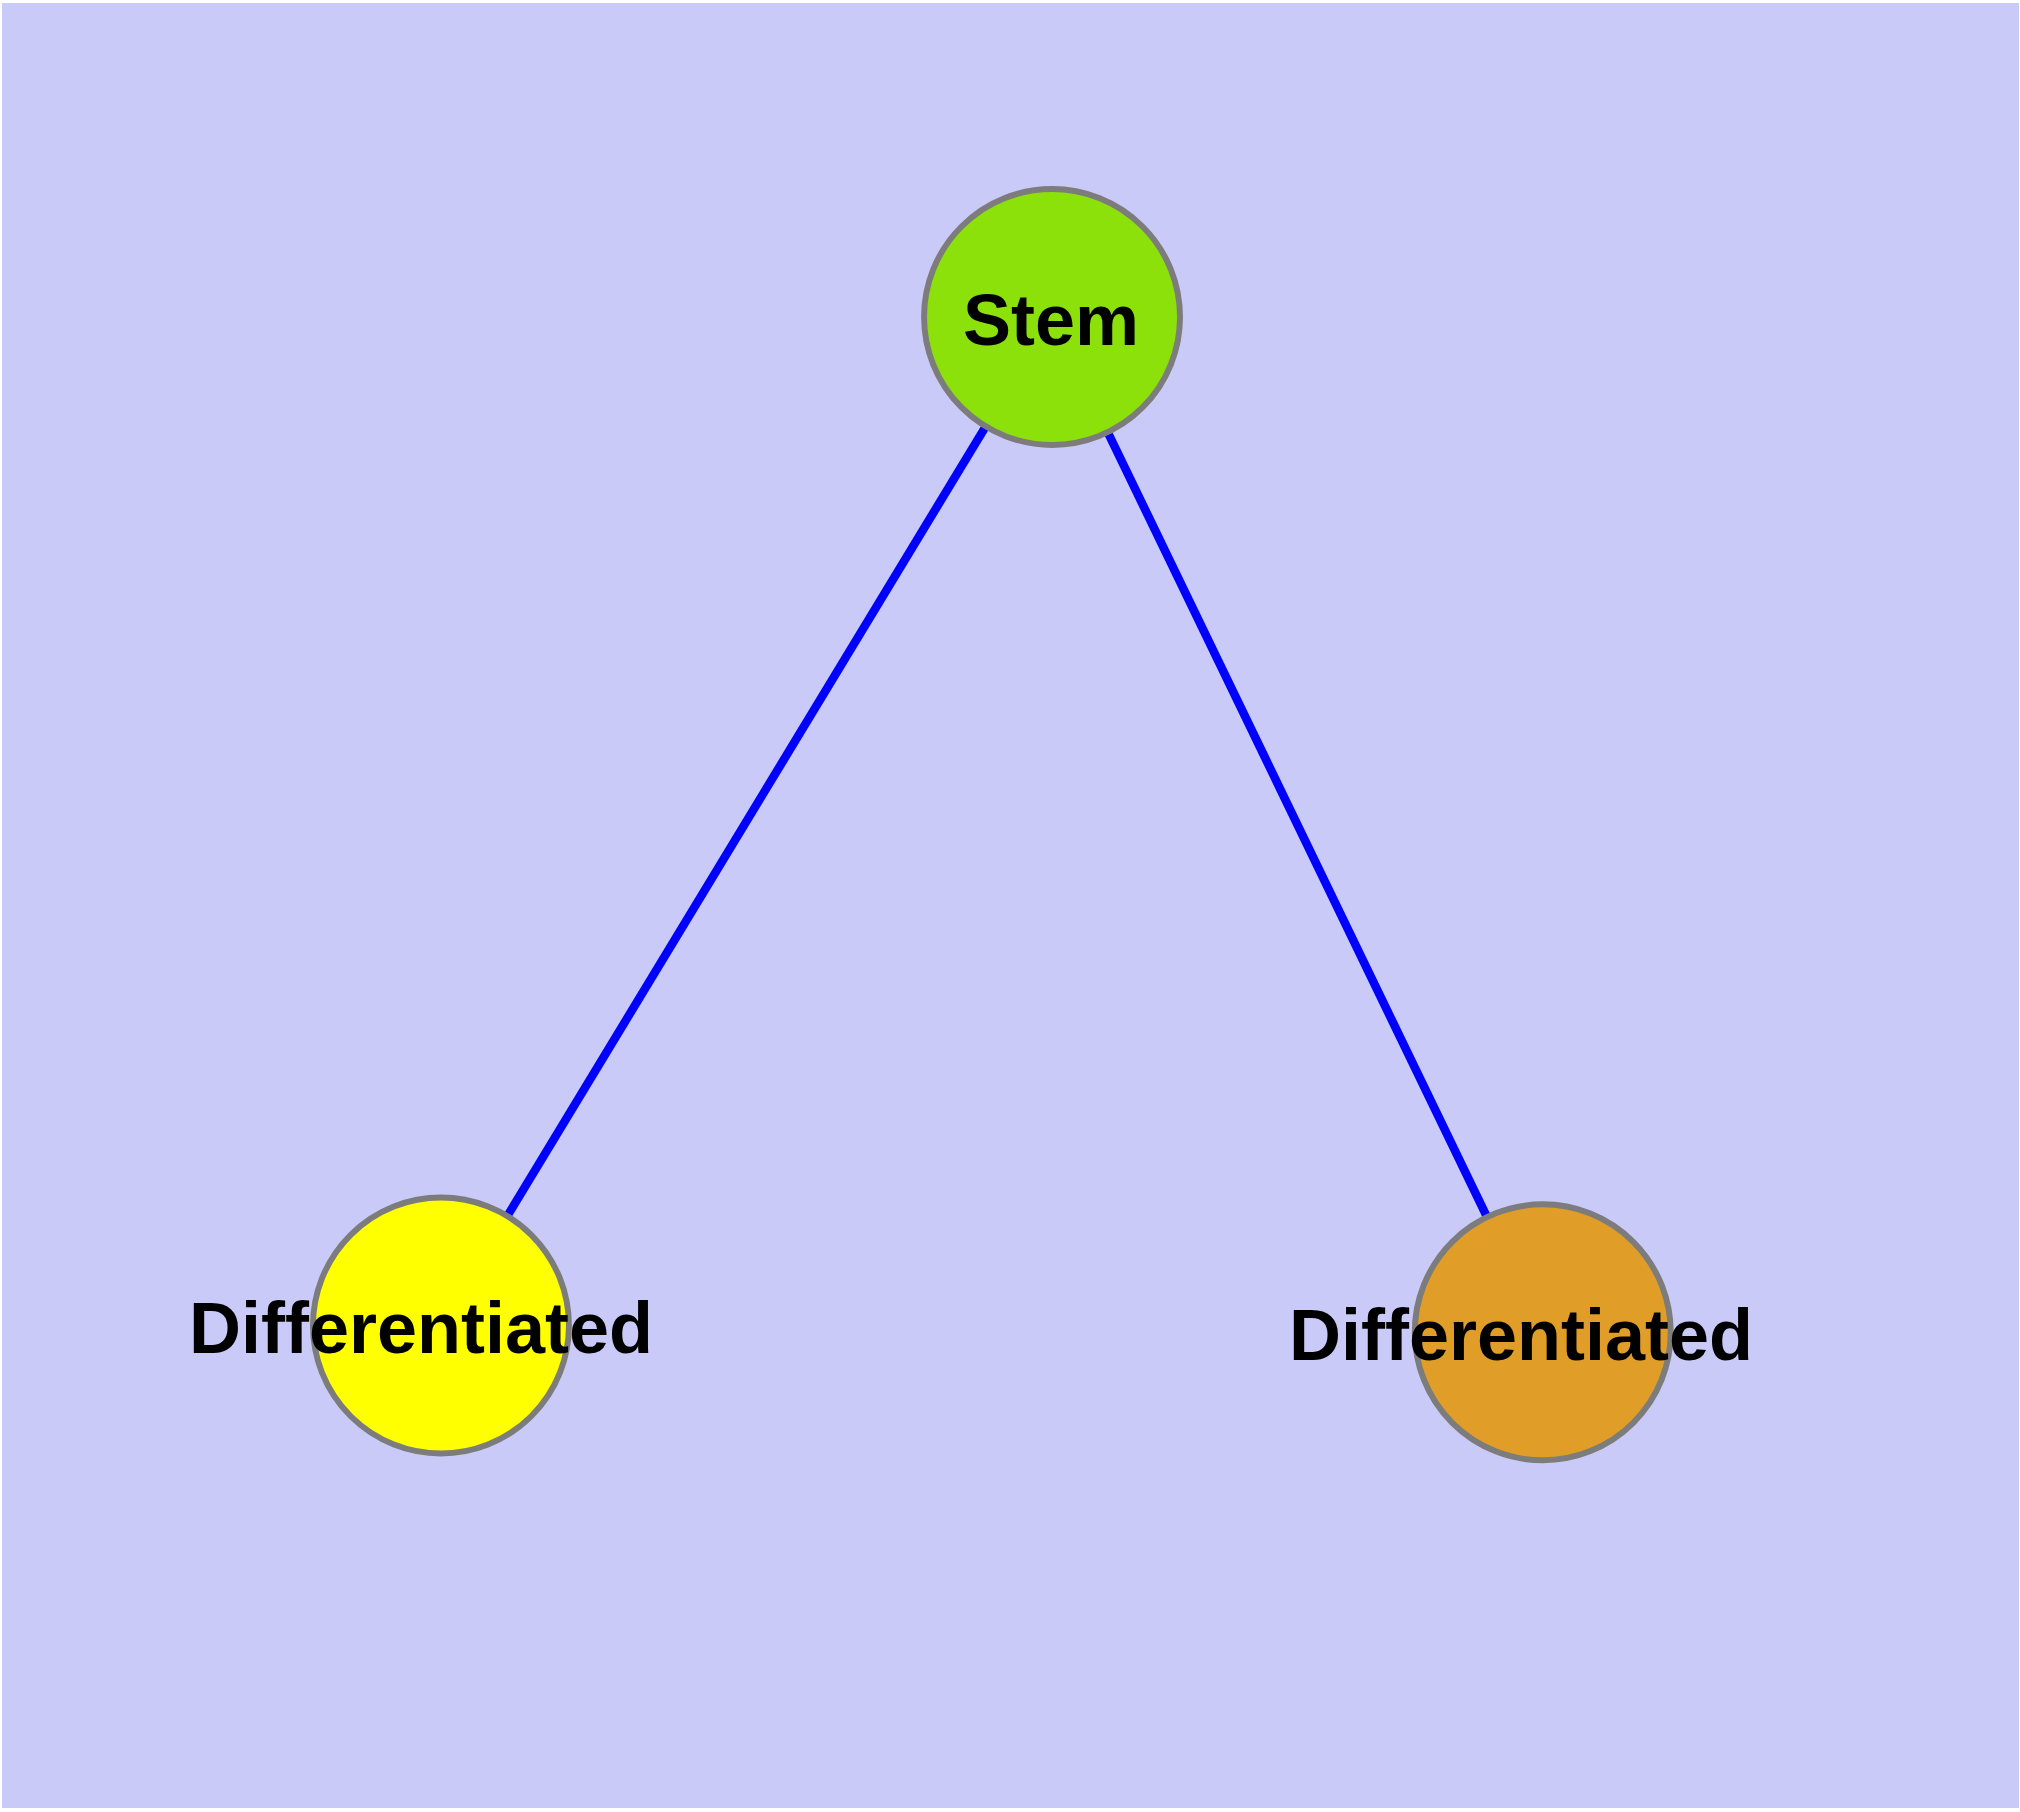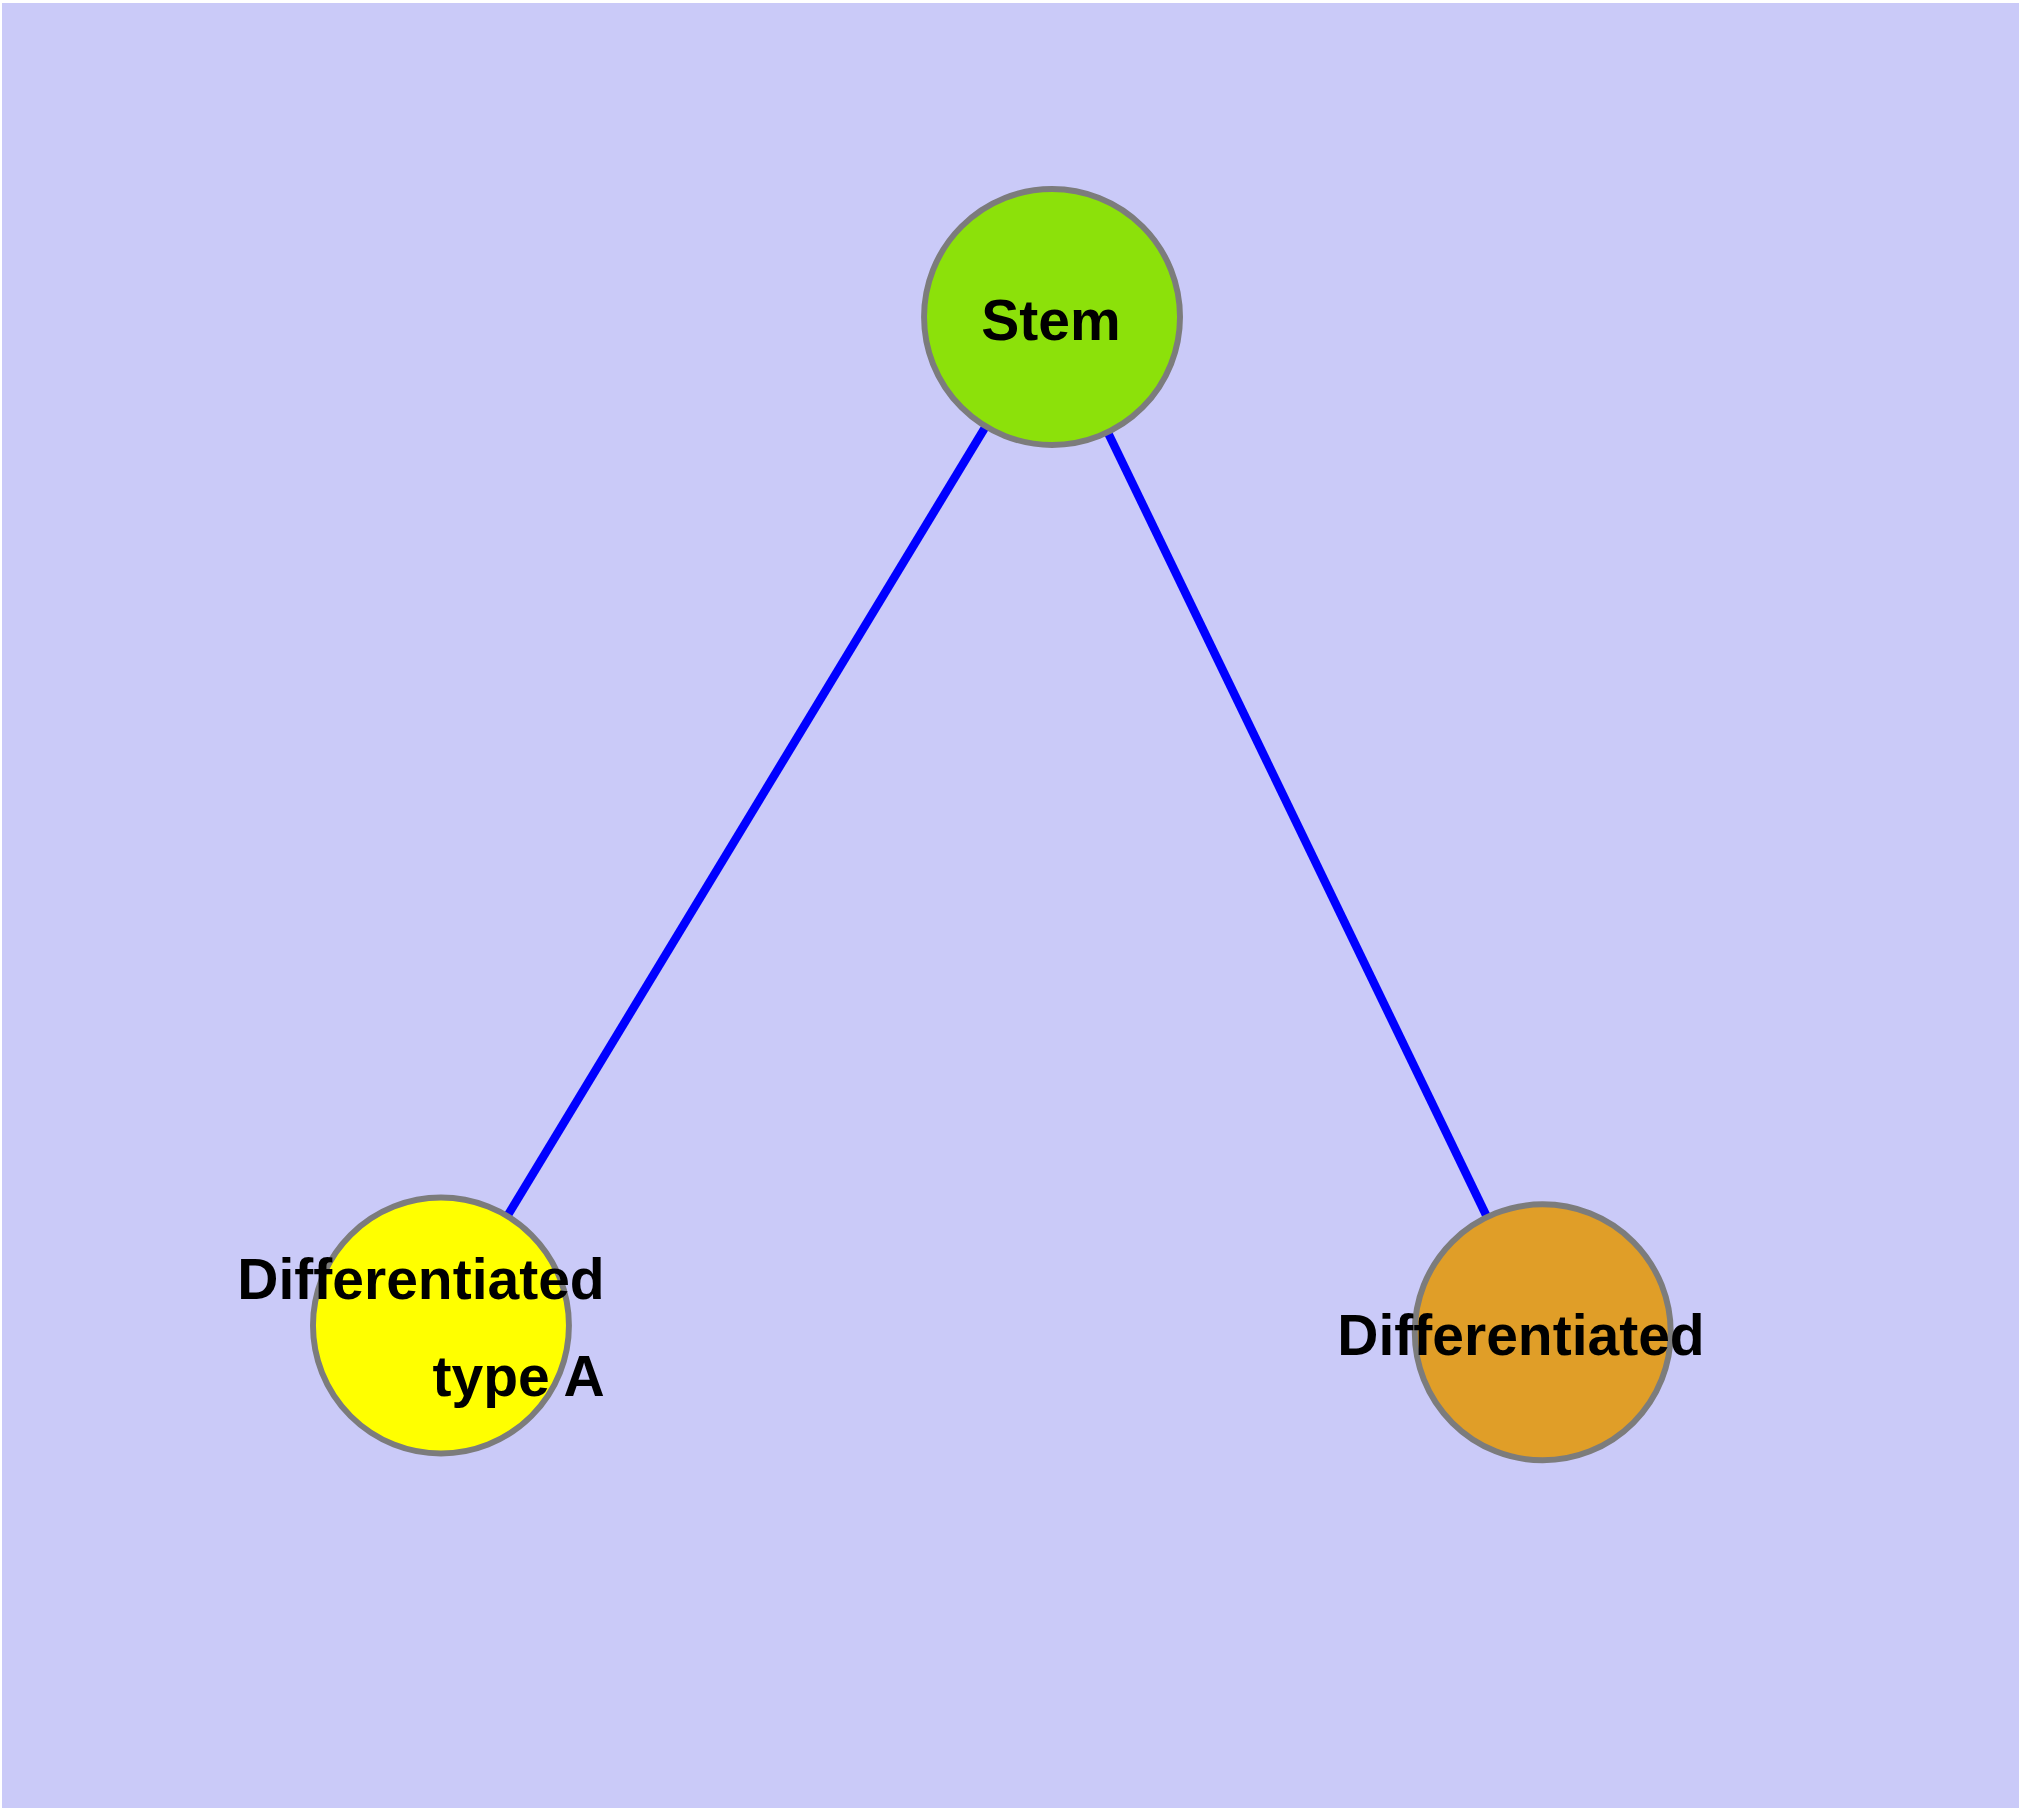--- a/index.html
+++ b/index.html
@@ -34,24 +34,24 @@
     fill: none;
   }
   .node-circle {
     stroke: #7C7C7C;
     stroke-width: 7px;
   }
   .node-label {
     position: absolute;
     transform: translate(-50%, -50%);
     font-weight: bold;
-    font-size: 57px;
+    font-size: 72px;
     line-height: 97px;
     color: #000000;
-    text-align: right;
+    text-align: left;
     white-space: nowrap;
   }
 </style>
 </head>
 <body>
 
 <div class="page">
   <div class="canvas"></div>
 
   <svg class="graph" viewBox="0 0 2384 2138" xmlns="http://www.w3.org/2000/svg">
@@ -63,20 +63,19 @@
     <circle class="node-circle" cx="520" cy="1564" r="151" fill="#FFFF00"></circle>
     <circle class="node-circle" cx="1820" cy="1572" r="151" fill="#E09E28"></circle>
   </svg>
 
   <div class="node-label" style="left:1051px; top:320px;">
     <div>Stem</div>
   </div>
 
   <div class="node-label" style="left:421px; top:1328px;">
     <div>Differentiated</div>
-    <div>type A</div>
   </div>
 
   <div class="node-label" style="left:1521px; top:1335px;">
     <div>Differentiated</div>
   </div>
 </div>
 
 
 </body></html>

